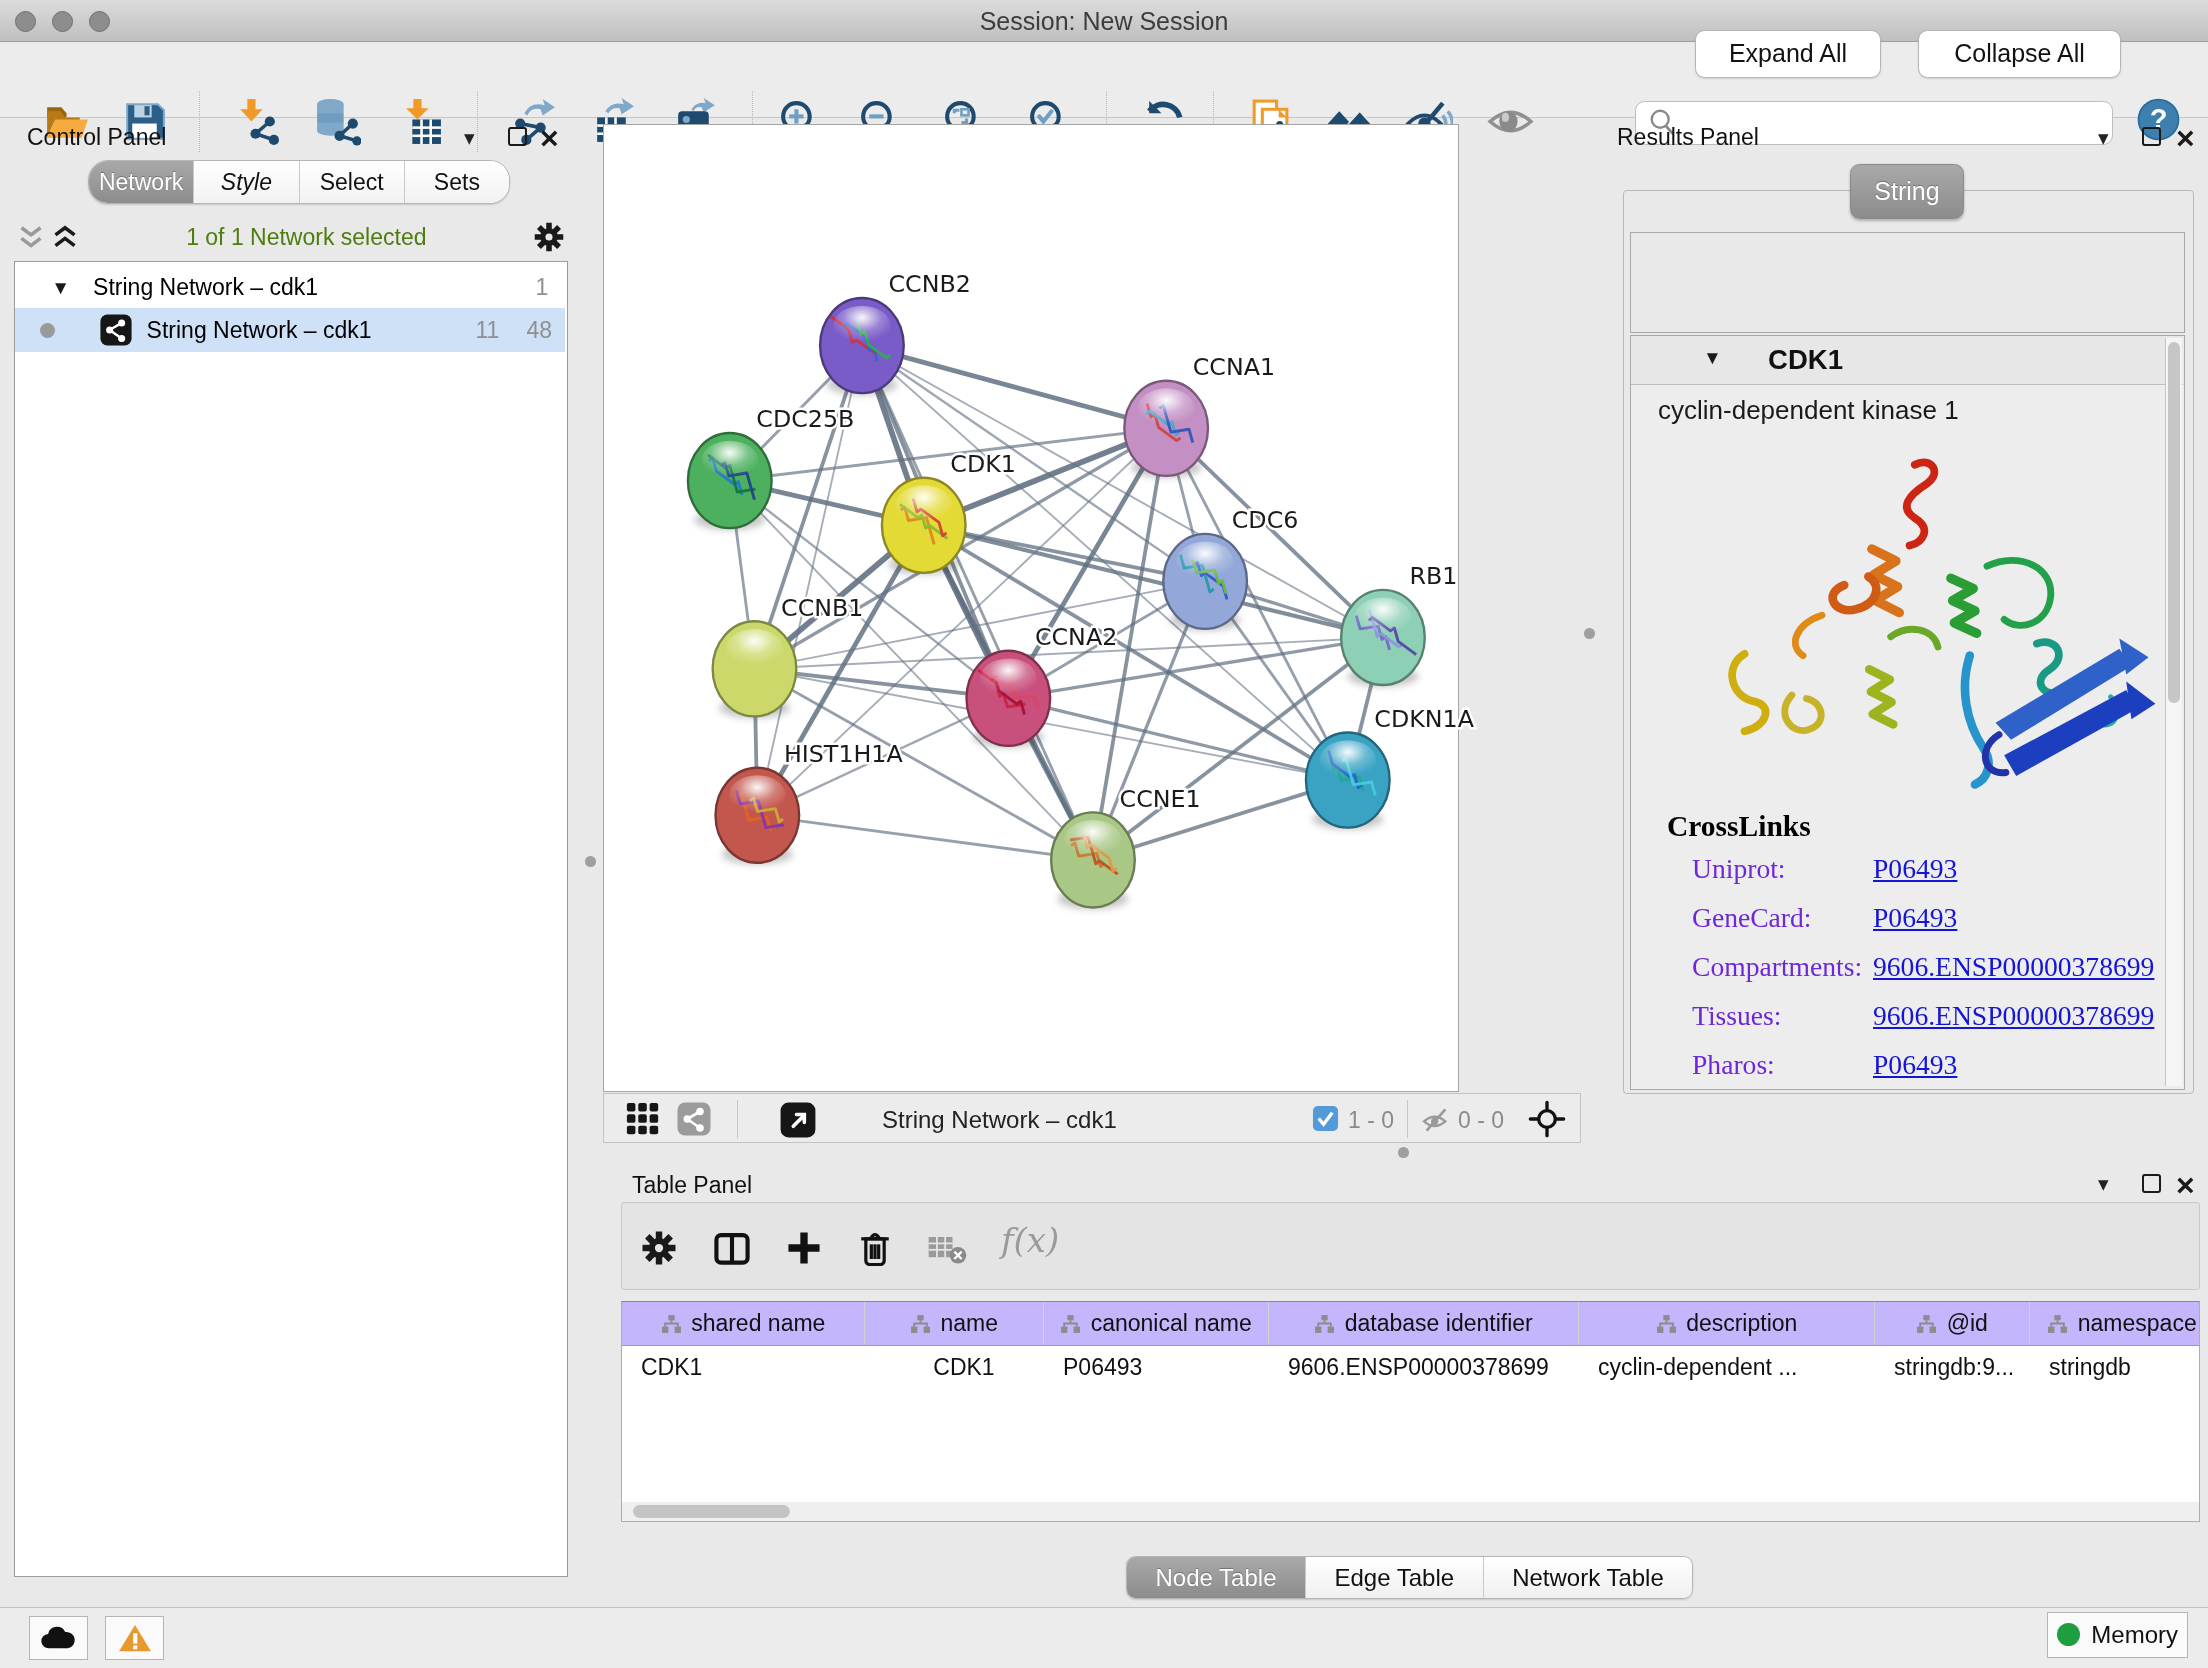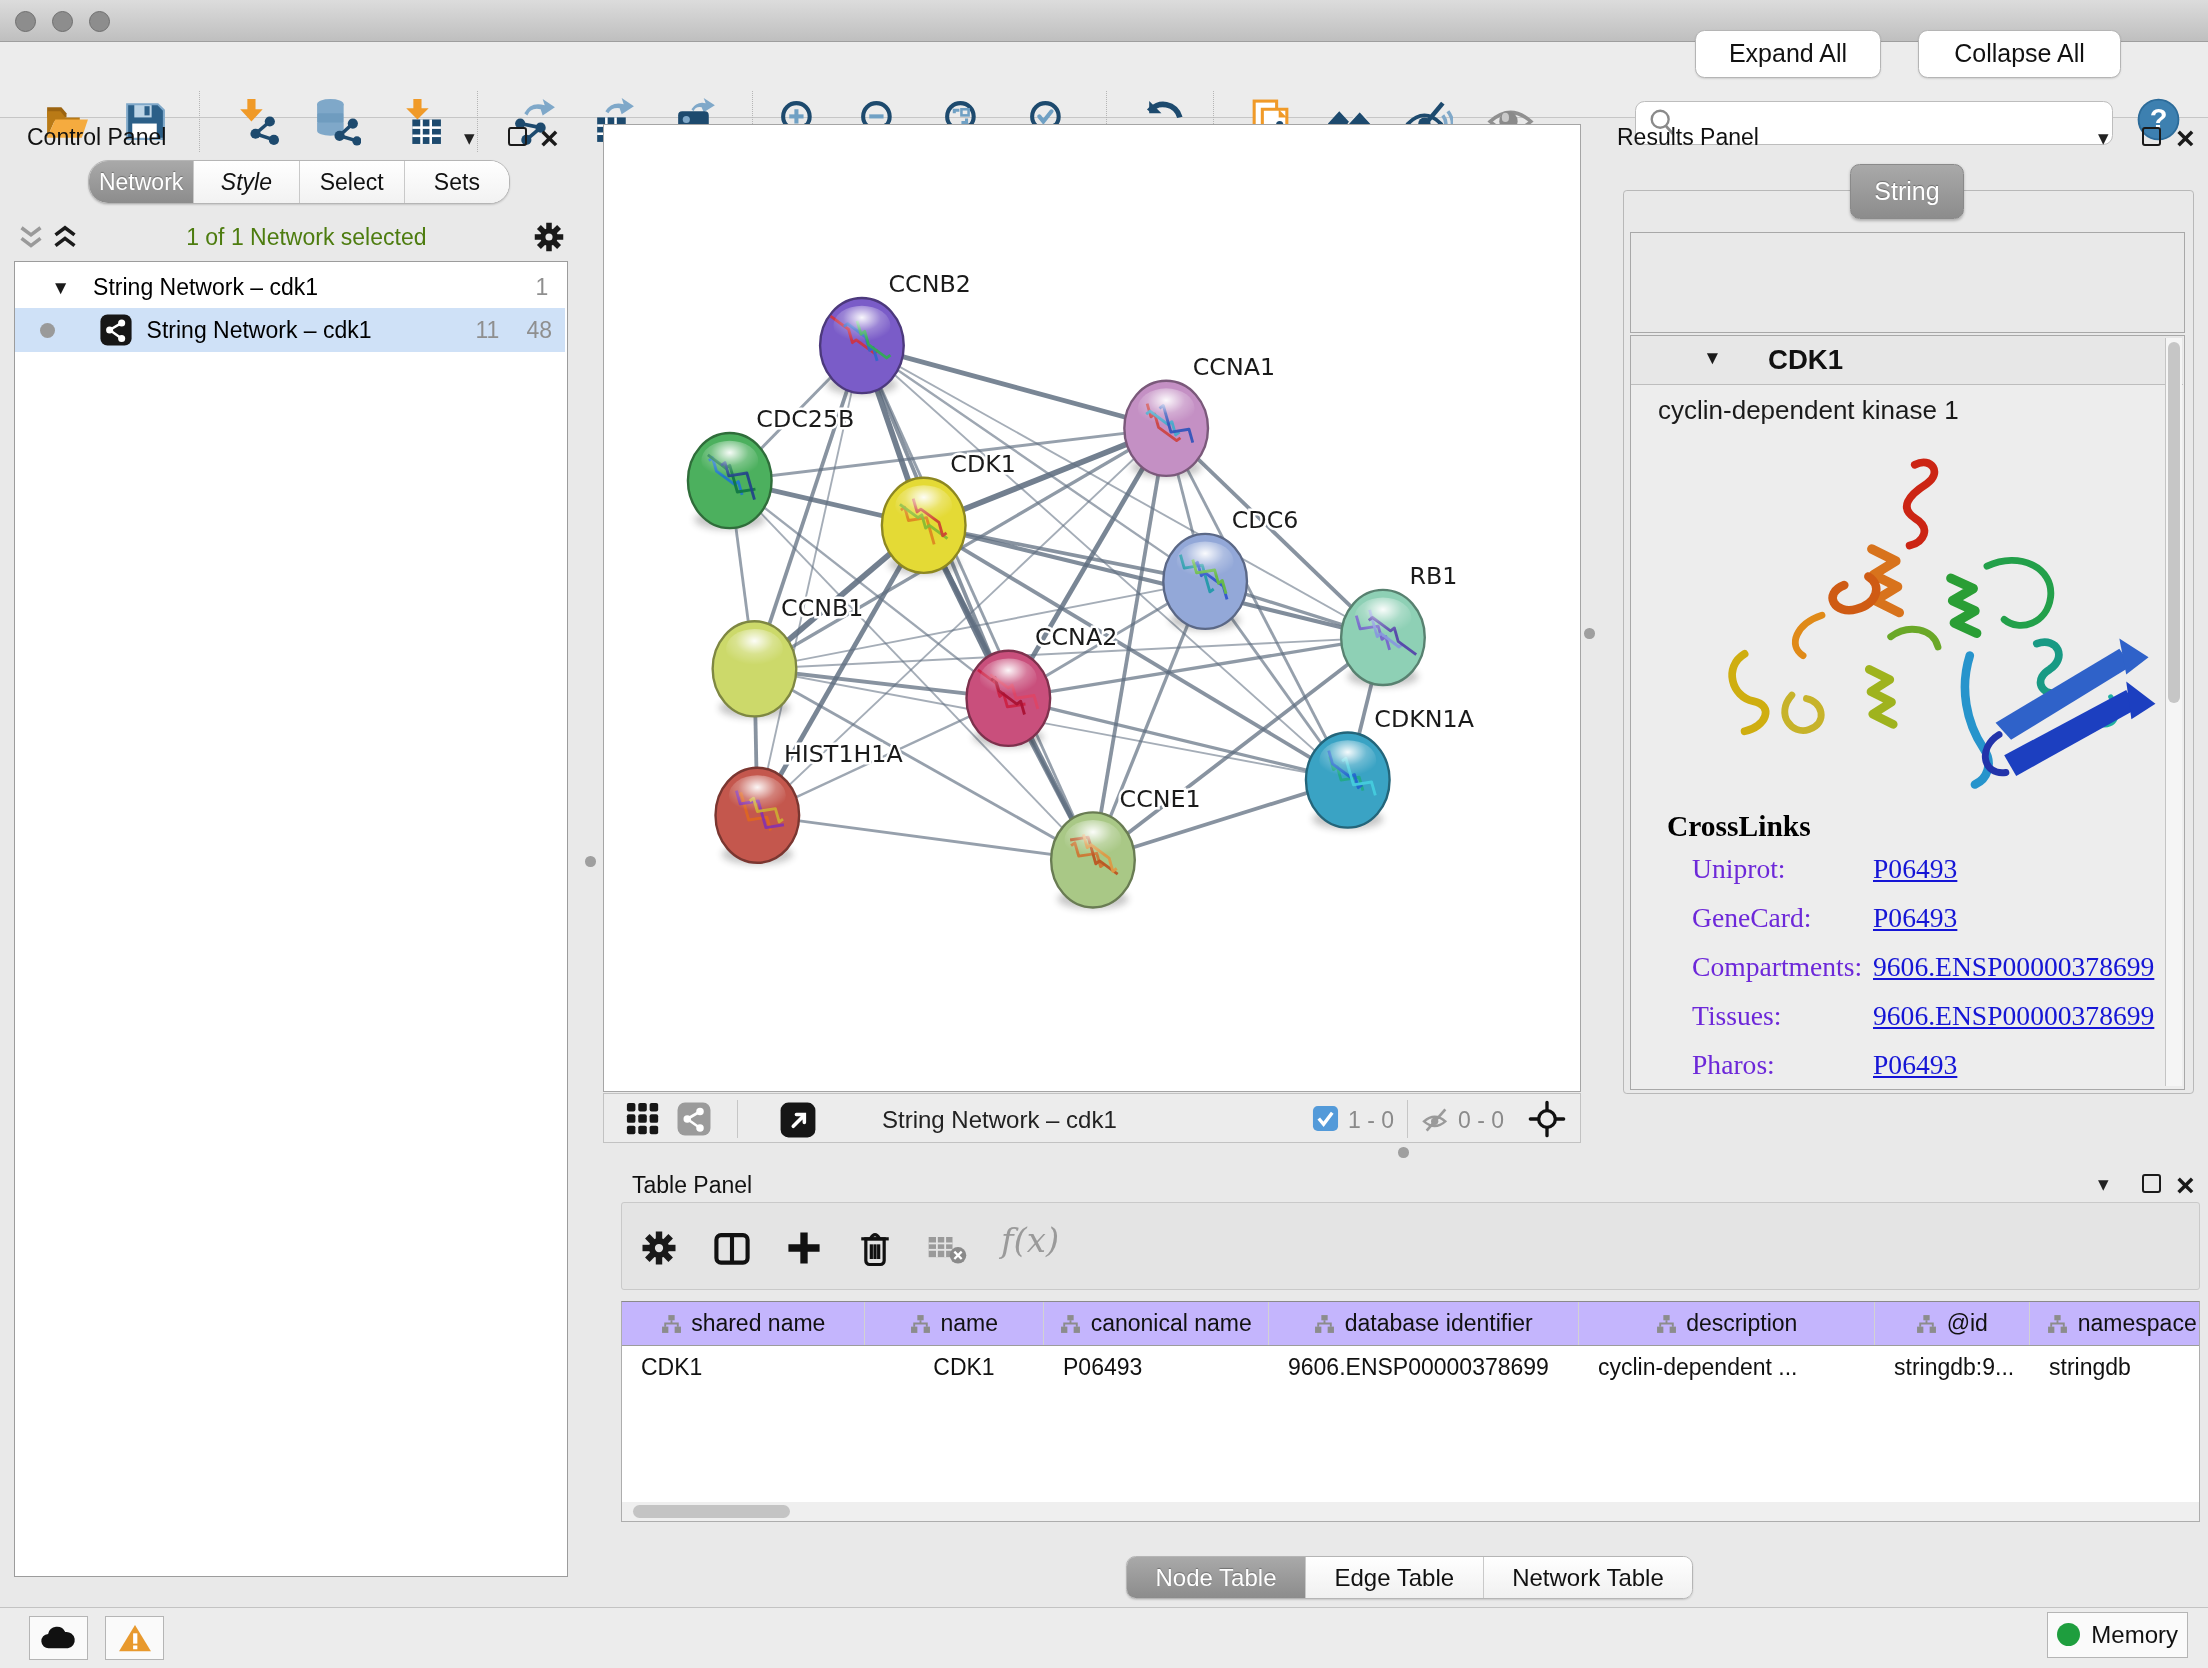--- a/index.html
+++ b/index.html
@@ -40,21 +40,21 @@
   .cp-subheader { position:absolute; left:14.3px; top:215px; width:554px; height:44px; display:flex; align-items:center; }
   .cp-selection { flex:1; text-align:center; font-size:23px; color:#4d7c0f; }
   .tree-box { position:absolute; left:14.3px; top:261px; width:554px; height:1316px;
     background:#fff; border:1.9px solid #9c9c9c; }
   .tree-row1 { position:absolute; left:0; top:5.7px; width:550px; height:40px; display:flex; align-items:center; font-size:23px; }
   .tree-row2 { position:absolute; left:0; top:46px; width:550px; height:44px; display:flex; align-items:center;
     background:#cfe1f7; font-size:23px; }
   .count-gray { color:#8f8f8f; }
 
   
-  .net-canvas { position:absolute; left:603px; top:124px; width:978px; height:968px;
+  .net-canvas { position:absolute; left:603px; top:124px; width:856px; height:968px;
     background:#fff; border:1px solid #a5a5a5; }
   .net-bottombar { position:absolute; left:603px; top:1093px; width:978px; height:50px;
     background:#ececec; border:1px solid #c2c2c2; }
   .nb-item { position:absolute; top:6.7px; }
   .nb-text { font-size:24px; color:#222; }
   .nb-num { font-size:23px; color:#8a8a8a;text-align:right; }
   .nb-vsep { position:absolute; top:5.7px; width:0; height:38px; border-left:1px solid #c6c6c6; }
 
   
   .string-tab { position:absolute; left:1850px; top:164px; width:114px; height:55px; z-index:3;
@@ -120,20 +120,21 @@
 </style>
 </head>
 <body>
 
 <div id="app">
 
   <div class="titlebar">
     <div class="traffic" style="left:15px"></div>
     <div class="traffic" style="left:52px"></div>
     <div class="traffic" style="left:89px"></div>
+    <div class="win-title">Session: New Session</div>
   </div>
 
   <div class="toolbar">
     <svg class="tb-icon" style="left:42px" viewBox="0 0 48 48">
       <path d="M5 10 h14 l5 6 h0 v4 H5 z" fill="#9c6410"></path>
       <path d="M5 40 V14 h13 l5 6 h14 v4 H12 L5 40 z" fill="#b97a16"></path>
       <path d="M5 40 L13 22 h32 L39 40 z" fill="#f5ab3f"></path>
     </svg>
     <svg class="tb-icon" style="left:120px" viewBox="0 0 48 48">
       <path d="M7 7 h30 l6 6 v28 H7 z" fill="#2b5f88"></path>

